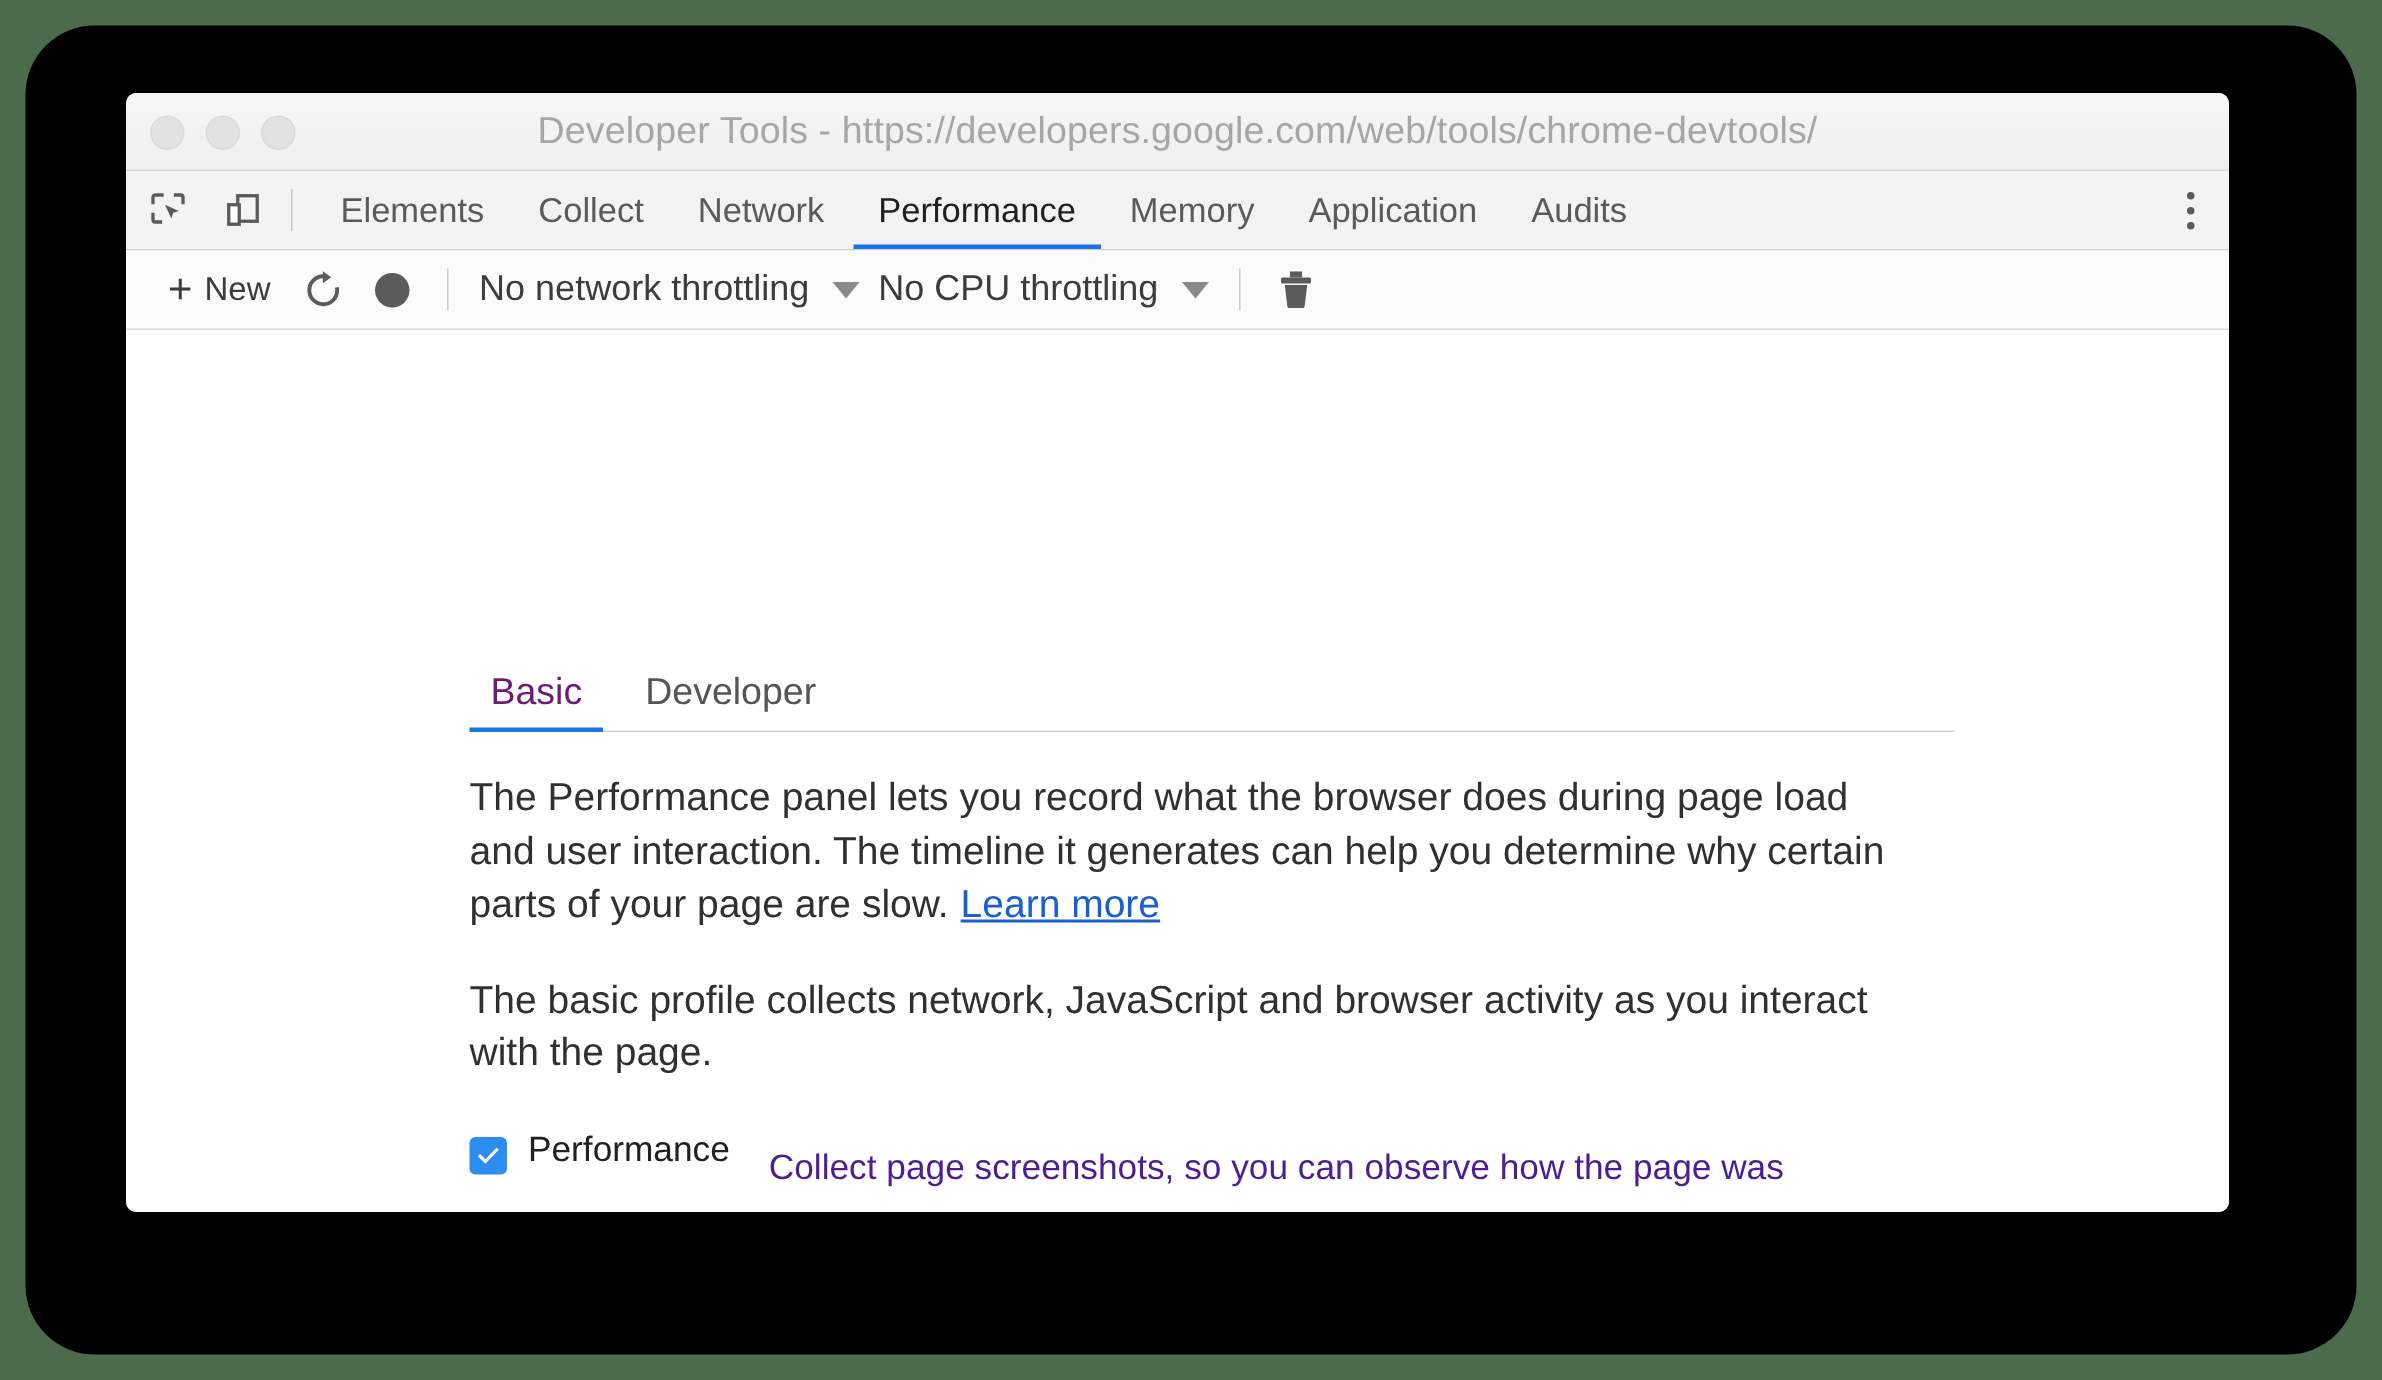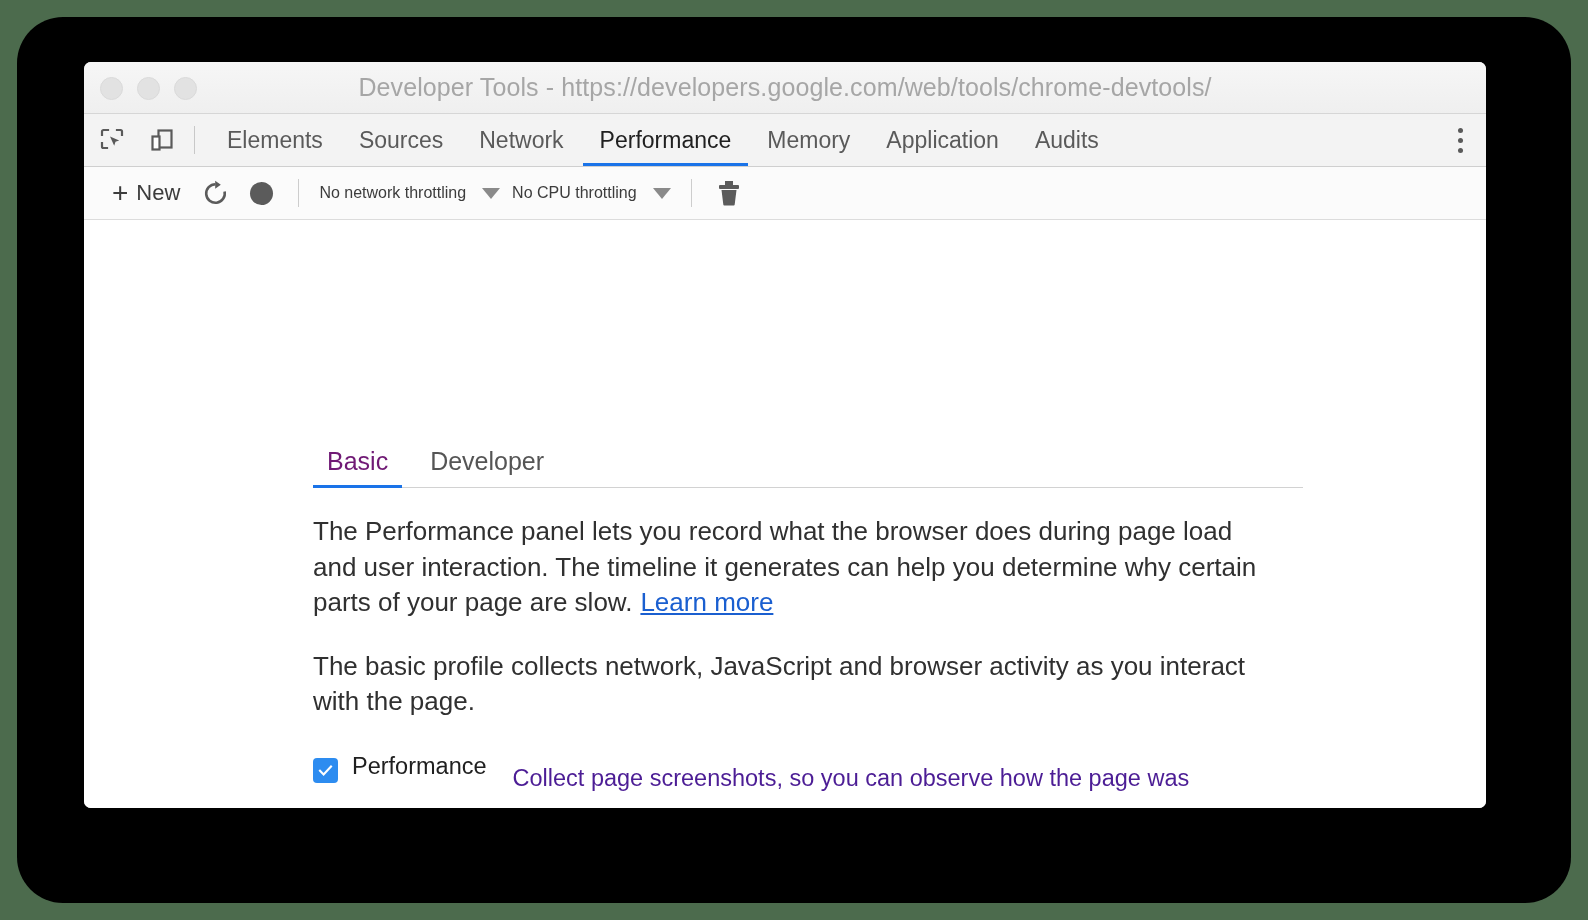--- a/index.html
+++ b/index.html
@@ -212,21 +212,21 @@
     width: 1px;
     height: 28px;
     background: #cdcdcd;
     margin: 0 14px;
   }
 
   .select {
     display: flex;
     align-items: center;
     gap: 16px;
-    font-size: 16px;
+    font-size: 24px;
     color: #3c3c3c;
     padding: 0 6px;
     height: 40px;
     cursor: pointer;
     white-space: nowrap;
   }
   .caret {
     width: 0; height: 0;
     border-left: 9px solid transparent;
     border-right: 9px solid transparent;
@@ -354,21 +354,21 @@
           <rect x="9.5" y="3.5" width="13" height="17" fill="none" stroke="#5a5a5a" stroke-width="2.2"></rect>
           <rect x="3.5" y="9.5" width="7" height="13" fill="#ffffff" stroke="#5a5a5a" stroke-width="2.2"></rect>
         </svg>
       </div>
     </div>
 
     <div class="vsep"></div>
 
     <div class="tabs">
       <div class="tab">Elements</div>
-      <div class="tab">Sources</div>
+      <div class="tab">Collect</div>
       <div class="tab">Network</div>
       <div class="tab active">Performance</div>
       <div class="tab">Memory</div>
       <div class="tab">Application</div>
       <div class="tab">Audits</div>
     </div>
 
     <div class="tabstrip-right">
       <div class="vsep"></div>
       <div class="kebab">

